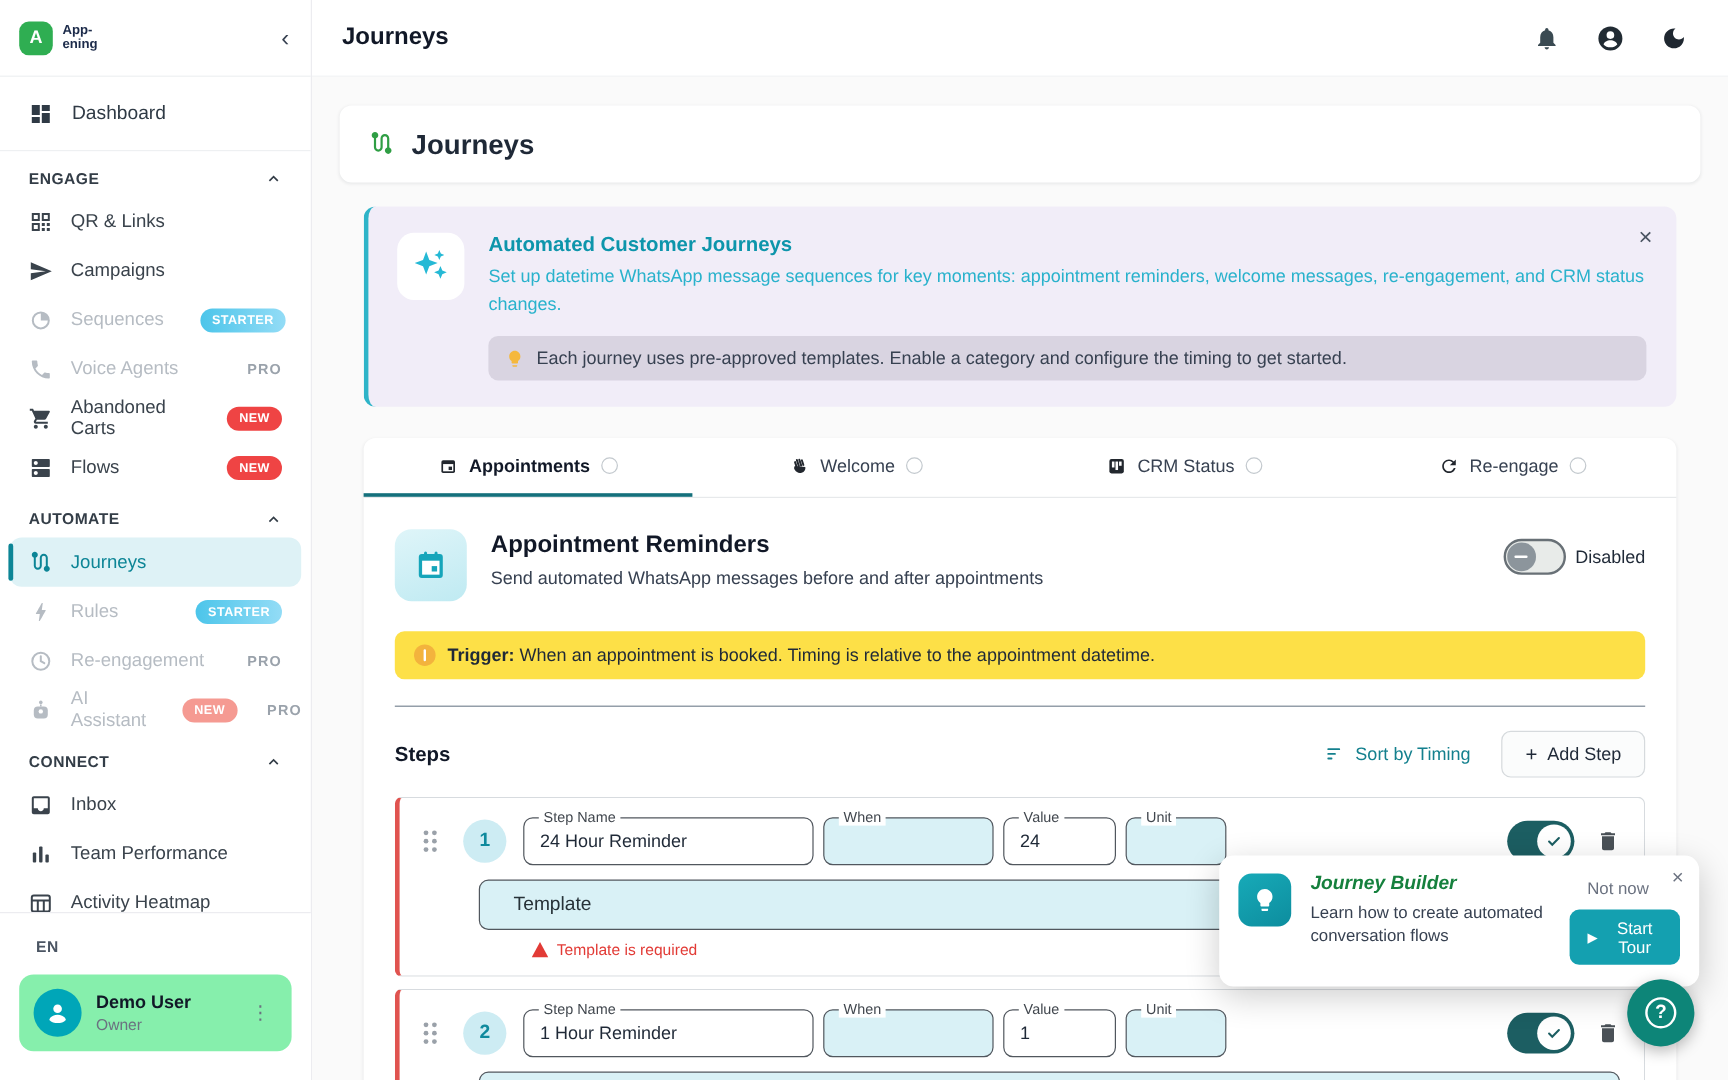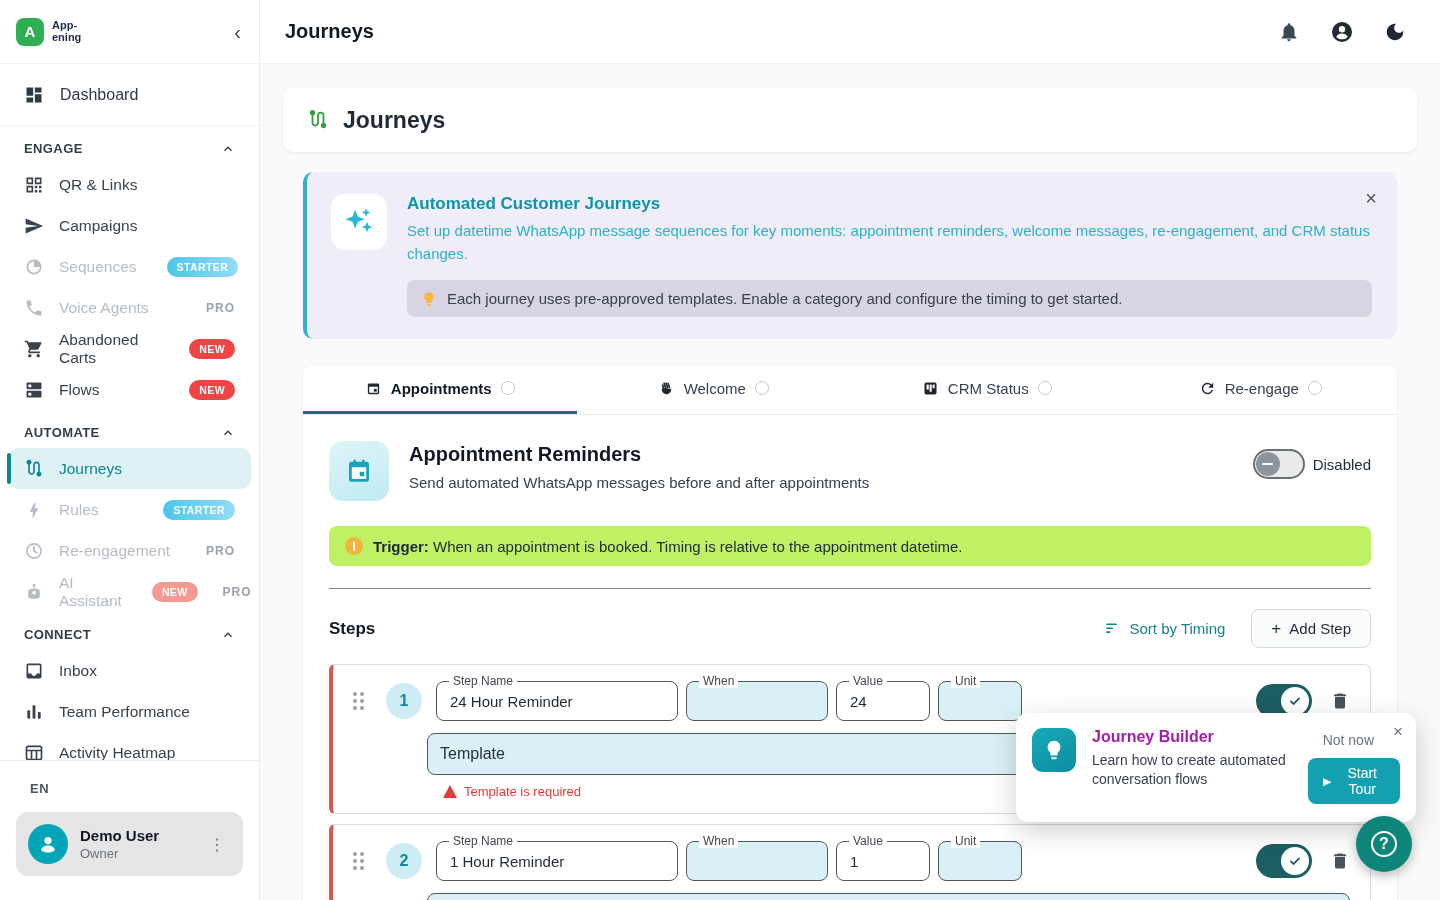--- a/index.html
+++ b/index.html
@@ -24,21 +24,21 @@
   .s-item.active { background:#def2f6; color:#0c8596; font-weight:500; }
   .s-item.active::before { content:""; position:absolute; left:-1px; top:5px; bottom:5px; width:4px; border-radius:3px; background:#0c8596; }
   .s-spacer { margin-left:auto; }
   .pill { font-size:10.5px; font-weight:bold; color:#fff; padding:4px 10px; border-radius:999px; letter-spacing:.4px; }
   .pill.starter { background:linear-gradient(90deg,#4cc5ea,#93dcf6); }
   .pill.new { background:#ef4444; }
   .pill.new-soft { background:#f59a92; }
   .pro-tag { font-size:12px; font-weight:bold; color:#9aa2ab; letter-spacing:1px; }
   .side-bottom { position:absolute; left:0; right:0; bottom:0; height:140px; background:#fff; border-top:1px solid #ececf0; padding:14px 16px; }
   .lang { font-size:13px; font-weight:bold; color:#4b5563; margin:6px 0 16px 14px; letter-spacing:.5px; }
-  .user-card { background:#e5e5e5; border-radius:12px; height:64px; display:flex; align-items:center; gap:12px; padding:0 10px 0 12px; cursor:pointer; }
+  .user-card { background:#86efac; border-radius:12px; height:64px; display:flex; align-items:center; gap:12px; padding:0 10px 0 12px; cursor:pointer; }
   .avatar { width:40px; height:40px; border-radius:50%; background:#00a6b8; display:flex; align-items:center; justify-content:center; flex:0 0 40px; }
   .user-name { font-size:15px; font-weight:bold; color:#111827; }
   .user-role { font-size:13px; color:#6b7280; margin-top:2px; }
   .kebab { margin-left:auto; color:#6b7280; font-size:16px; padding:4px 8px; cursor:pointer; }
 
   
   .main { position:absolute; left:260px; top:0; width:1180px; height:900px; }
   .topbar { height:64px; background:#fff; display:flex; align-items:center; padding:0 34px 0 25px; border-bottom:1px solid #f1f2f4; }
   .topbar-title { font-size:20px; font-weight:bold; color:#111827; margin-right:auto; }
   .top-ic { margin-left:30px; cursor:pointer; display:flex; }
@@ -65,21 +65,21 @@
   .cat-row { display:flex; align-items:flex-start; gap:20px; padding:26px 26px 0; }
   .cal-tile { width:60px; height:60px; border-radius:14px; background:linear-gradient(160deg,#dff5f9,#bfeaf2); display:flex; align-items:center; justify-content:center; flex:0 0 60px; }
   .cat-title { font-size:20px; font-weight:bold; color:#111827; margin-top:2px; }
   .cat-sub { font-size:15px; color:#374151; margin-top:8px; }
   .cat-right { margin-left:auto; display:flex; align-items:center; gap:8px; margin-top:8px; }
   .toggle-off { width:52px; height:30px; border:2px solid #687076; border-radius:999px; background:#e8ebe9; display:flex; align-items:center; padding:1px; cursor:pointer; }
   .toggle-off .knob { width:24px; height:24px; border-radius:50%; background:#8c959c; display:flex; align-items:center; justify-content:center; }
   .toggle-off .knob .bar { width:11px; height:2.5px; background:#fff; border-radius:2px; }
   .toggle-label { font-size:15px; color:#1f2937; }
 
-  .trigger-bar { margin:25px 26px 0; background:#bef264; border-radius:8px; padding:11px 16px; display:flex; align-items:center; gap:10px; font-size:15px; color:#1f2937; }
+  .trigger-bar { margin:25px 26px 0; background:#fde047; border-radius:8px; padding:11px 16px; display:flex; align-items:center; gap:10px; font-size:15px; color:#1f2937; }
   .info-dot { width:18px; height:18px; border-radius:50%; background:#f3b33d; position:relative; flex:0 0 18px; }
   .info-dot::after { content:""; position:absolute; left:8px; top:4px; width:2.4px; height:10px; background:#fff; border-radius:2px; }
   .divider { margin:22px 26px 0; border-top:1px solid #7b8794; }
 
   .steps-head { margin:20px 26px 0; display:flex; align-items:center; }
   .steps-title { font-size:17px; font-weight:bold; color:#111827; }
   .sort-btn { margin-left:auto; display:flex; align-items:center; gap:8px; color:#14808e; font-size:15px; font-weight:500; cursor:pointer; }
   .add-btn { margin-left:26px; display:flex; align-items:center; gap:8px; border:1px solid #d6dadd; background:#fbfcfc; border-radius:8px; padding:10px 19px; font-size:15px; color:#1f2937; cursor:pointer; }
   .add-btn .plus { font-size:17px; color:#1f2937; line-height:1; }
 
@@ -89,27 +89,27 @@
   .dots span { width:4px; height:4px; border-radius:50%; background:#9aa1a9; }
   .num-badge { width:36px; height:36px; border-radius:50%; background:#cdecf3; color:#0f8a9d; display:flex; align-items:center; justify-content:center; font-size:16px; font-weight:600; margin-right:14px; flex:0 0 36px; }
   .field { position:relative; height:40px; border:1px solid #51575e; border-radius:8px; background:#fff; margin-right:8px; }
   .field.cyan { background:#d9f1f6; }
   .field .flabel { position:absolute; top:-7px; left:12px; background:#fff; padding:0 4px; font-size:12px; color:#41474e; line-height:1.1; white-space:nowrap; }
   .field input { width:100%; height:100%; border:none; background:transparent; outline:none; font-size:15px; color:#1f2937; padding:0 13px; font-family:"Liberation Sans",sans-serif; }
   .f-name { width:242px; } .f-when { width:142px; } .f-value { width:94px; } .f-unit { width:84px; }
   .toggle-on { margin-left:auto; width:56px; height:34px; border-radius:999px; background:#1c5e62; display:flex; align-items:center; justify-content:flex-end; padding:3px; cursor:pointer; }
   .toggle-on .knob { width:28px; height:28px; border-radius:50%; background:#fff; display:flex; align-items:center; justify-content:center; }
   .trash { margin:0 6px 0 18px; cursor:pointer; display:flex; }
-  .tmpl-field { margin:12px 6px 0 84px; height:42px; border:1px solid #51575e; border-radius:8px; background:#d9f1f6; display:flex; align-items:center; padding:0 12px; font-size:16px; color:#273238; cursor:pointer; }
+  .tmpl-field { margin:12px 6px 0 56px; height:42px; border:1px solid #51575e; border-radius:8px; background:#d9f1f6; display:flex; align-items:center; padding:0 28px; font-size:16px; color:#273238; cursor:pointer; }
   .err-row { margin:9px 0 0 100px; display:flex; align-items:center; gap:7px; font-size:13px; color:#e23b36; }
 
   
   .popup { position:absolute; left:1016px; top:713px; width:400px; background:#fff; border-radius:12px; box-shadow:0 8px 28px rgba(0,0,0,.2); padding:15px 16px 18px; display:flex; gap:16px; z-index:20; }
   .popup-tile { width:44px; height:44px; border-radius:11px; background:linear-gradient(150deg,#17aab8,#0d8d9e); display:flex; align-items:center; justify-content:center; flex:0 0 44px; }
-  .popup-title { font-size:16px; font-weight:bold; color:#a21caf; }
+  .popup-title { font-size:16px; font-weight:bold; color:#15803d;font-style:italic; }
   .popup-sub { font-size:14px; color:#374151; line-height:1.35; margin-top:5px; width:200px; }
   .popup-right { margin-left:auto; display:flex; flex-direction:column; align-items:flex-end; }
   .notnow { font-size:14px; color:#6b7280; margin:4px 26px 0 0; cursor:pointer; }
   .tour-btn { margin-top:10px; background:#14a0b0; color:#fff; border:none; border-radius:8px; padding:7px 15px; font-size:14px; display:flex; align-items:center; gap:8px; cursor:pointer; font-family:"Liberation Sans",sans-serif; }
   .popup-close { position:absolute; top:9px; right:13px; font-size:17px; color:#6b7280; cursor:pointer; }
 
   .fab { position:absolute; left:1356px; top:816px; width:56px; height:56px; border-radius:50%; background:#0d8578; box-shadow:0 4px 12px rgba(0,0,0,.28); display:flex; align-items:center; justify-content:center; cursor:pointer; z-index:25; }
   .fab-q { width:26px; height:26px; border:2.5px solid #fff; border-radius:50%; color:#fff; font-size:16px; font-weight:bold; display:flex; align-items:center; justify-content:center; }
 
   svg { display:block; }

